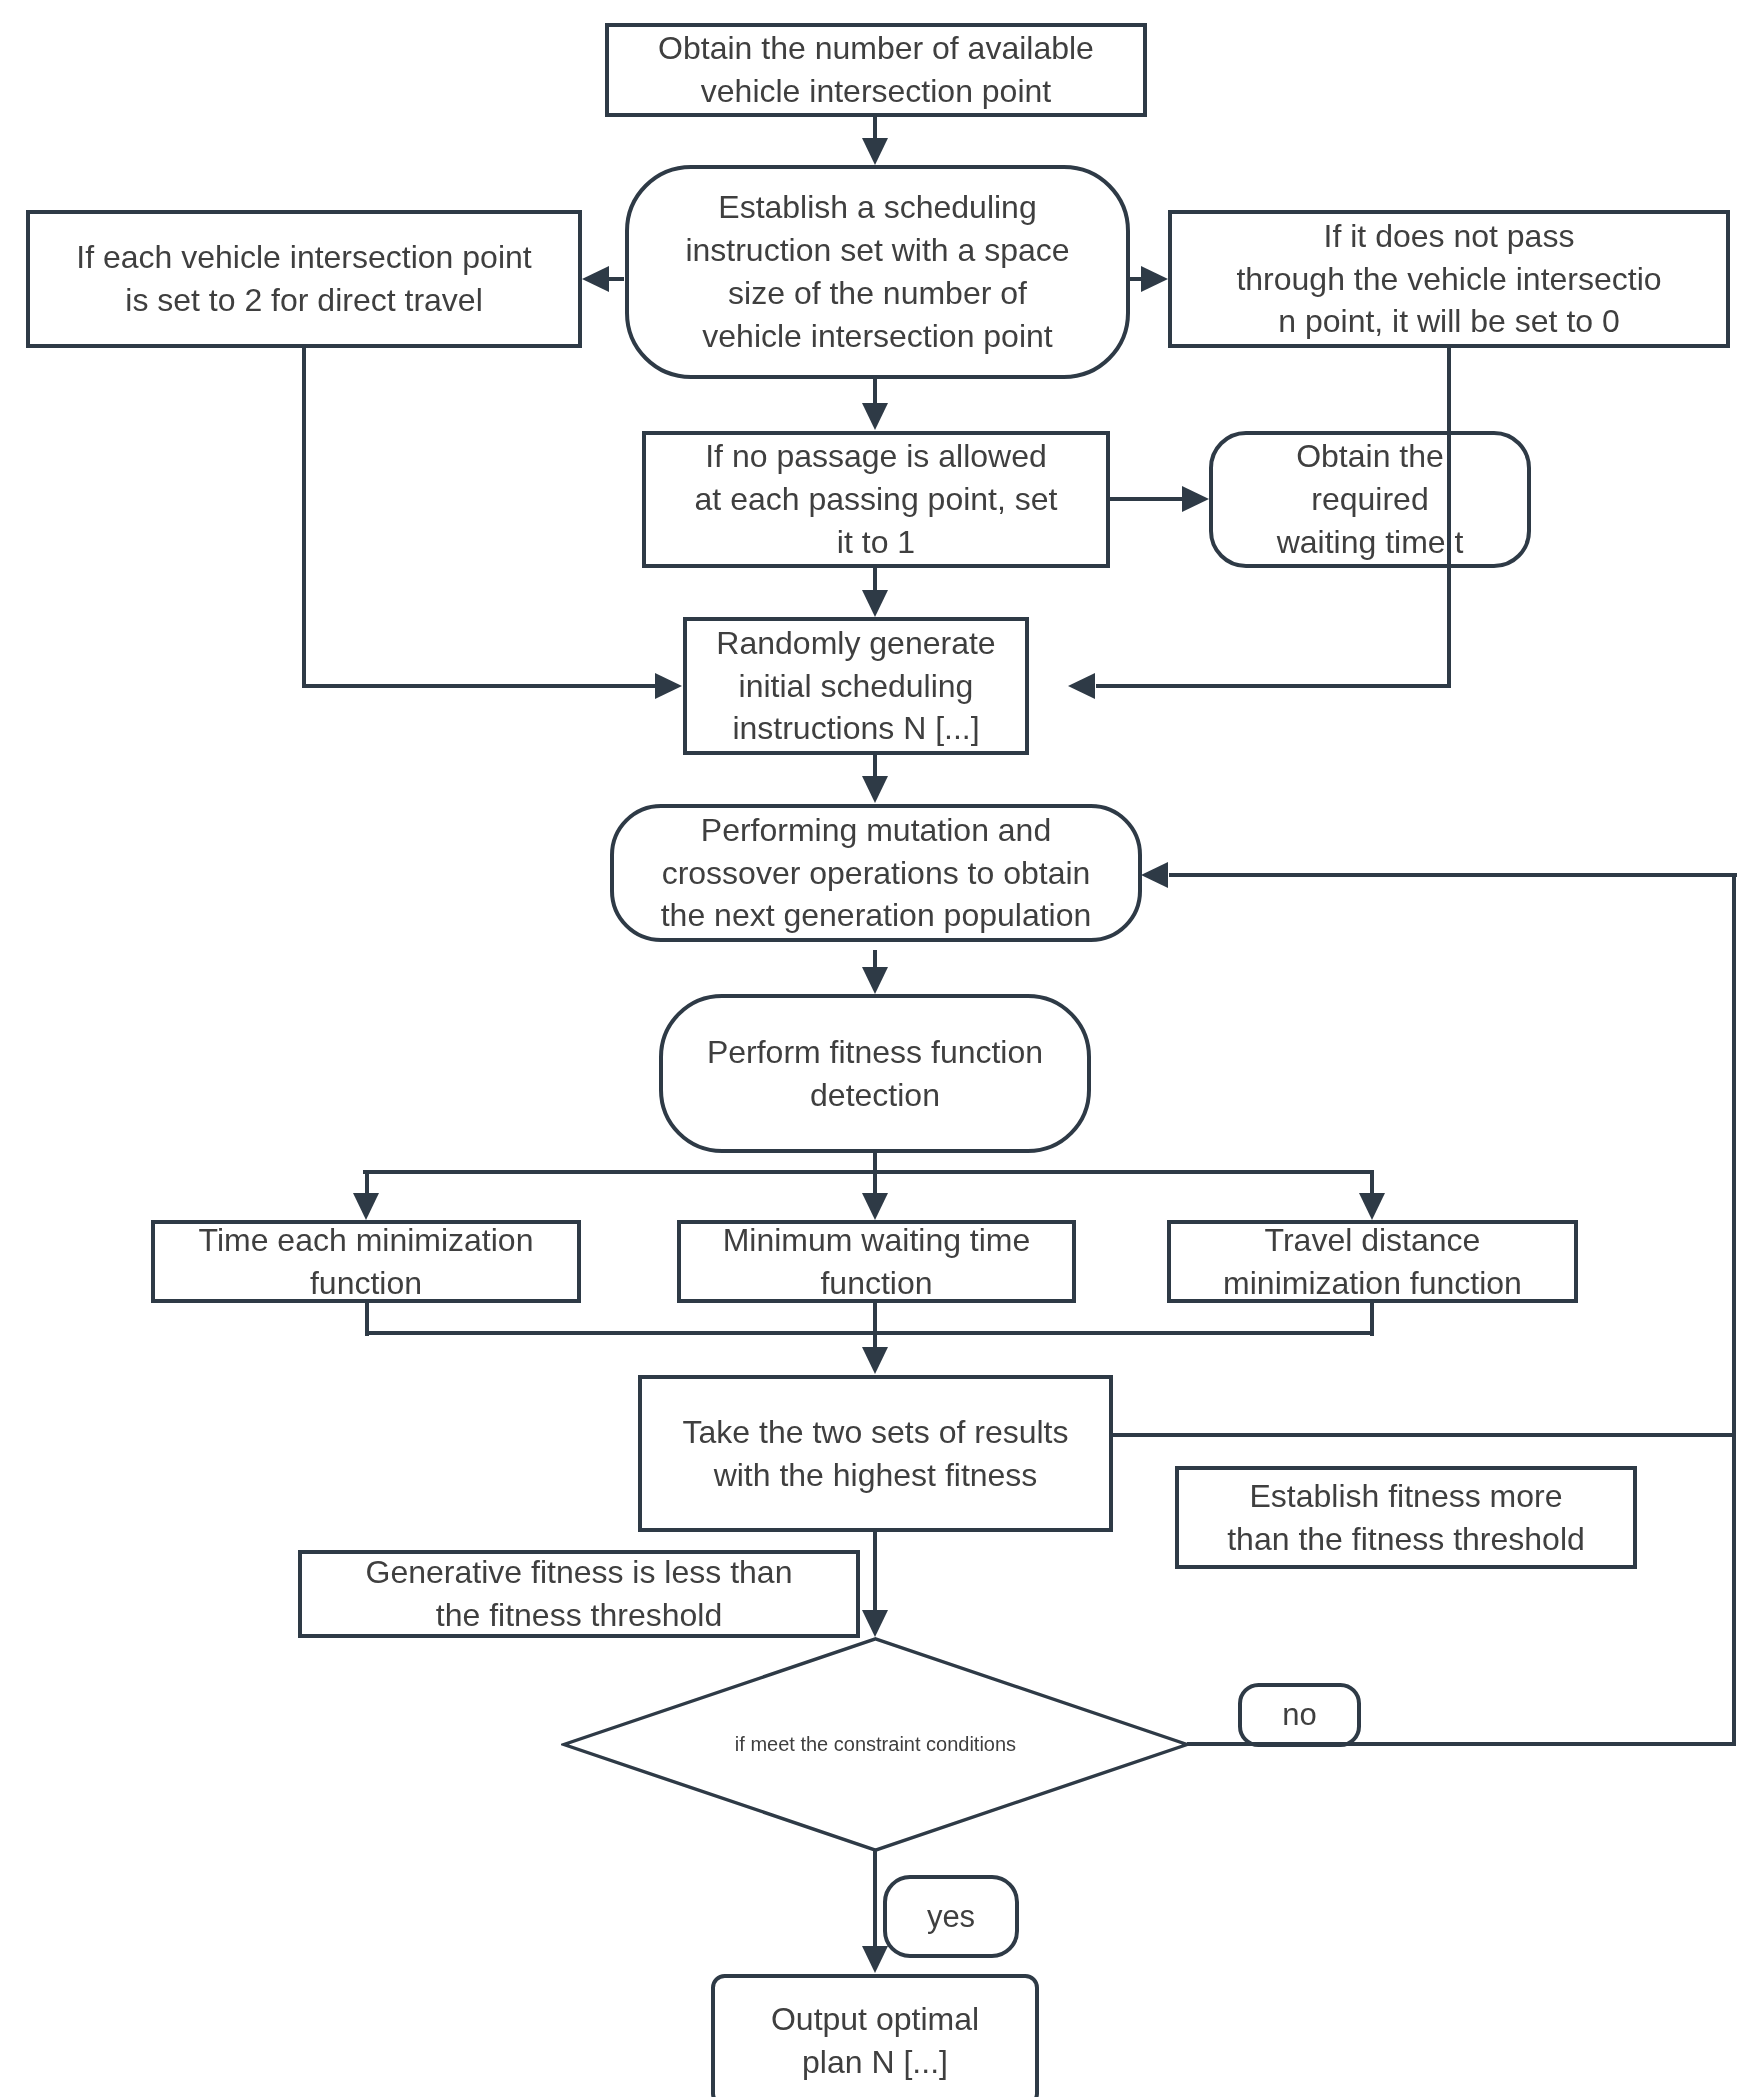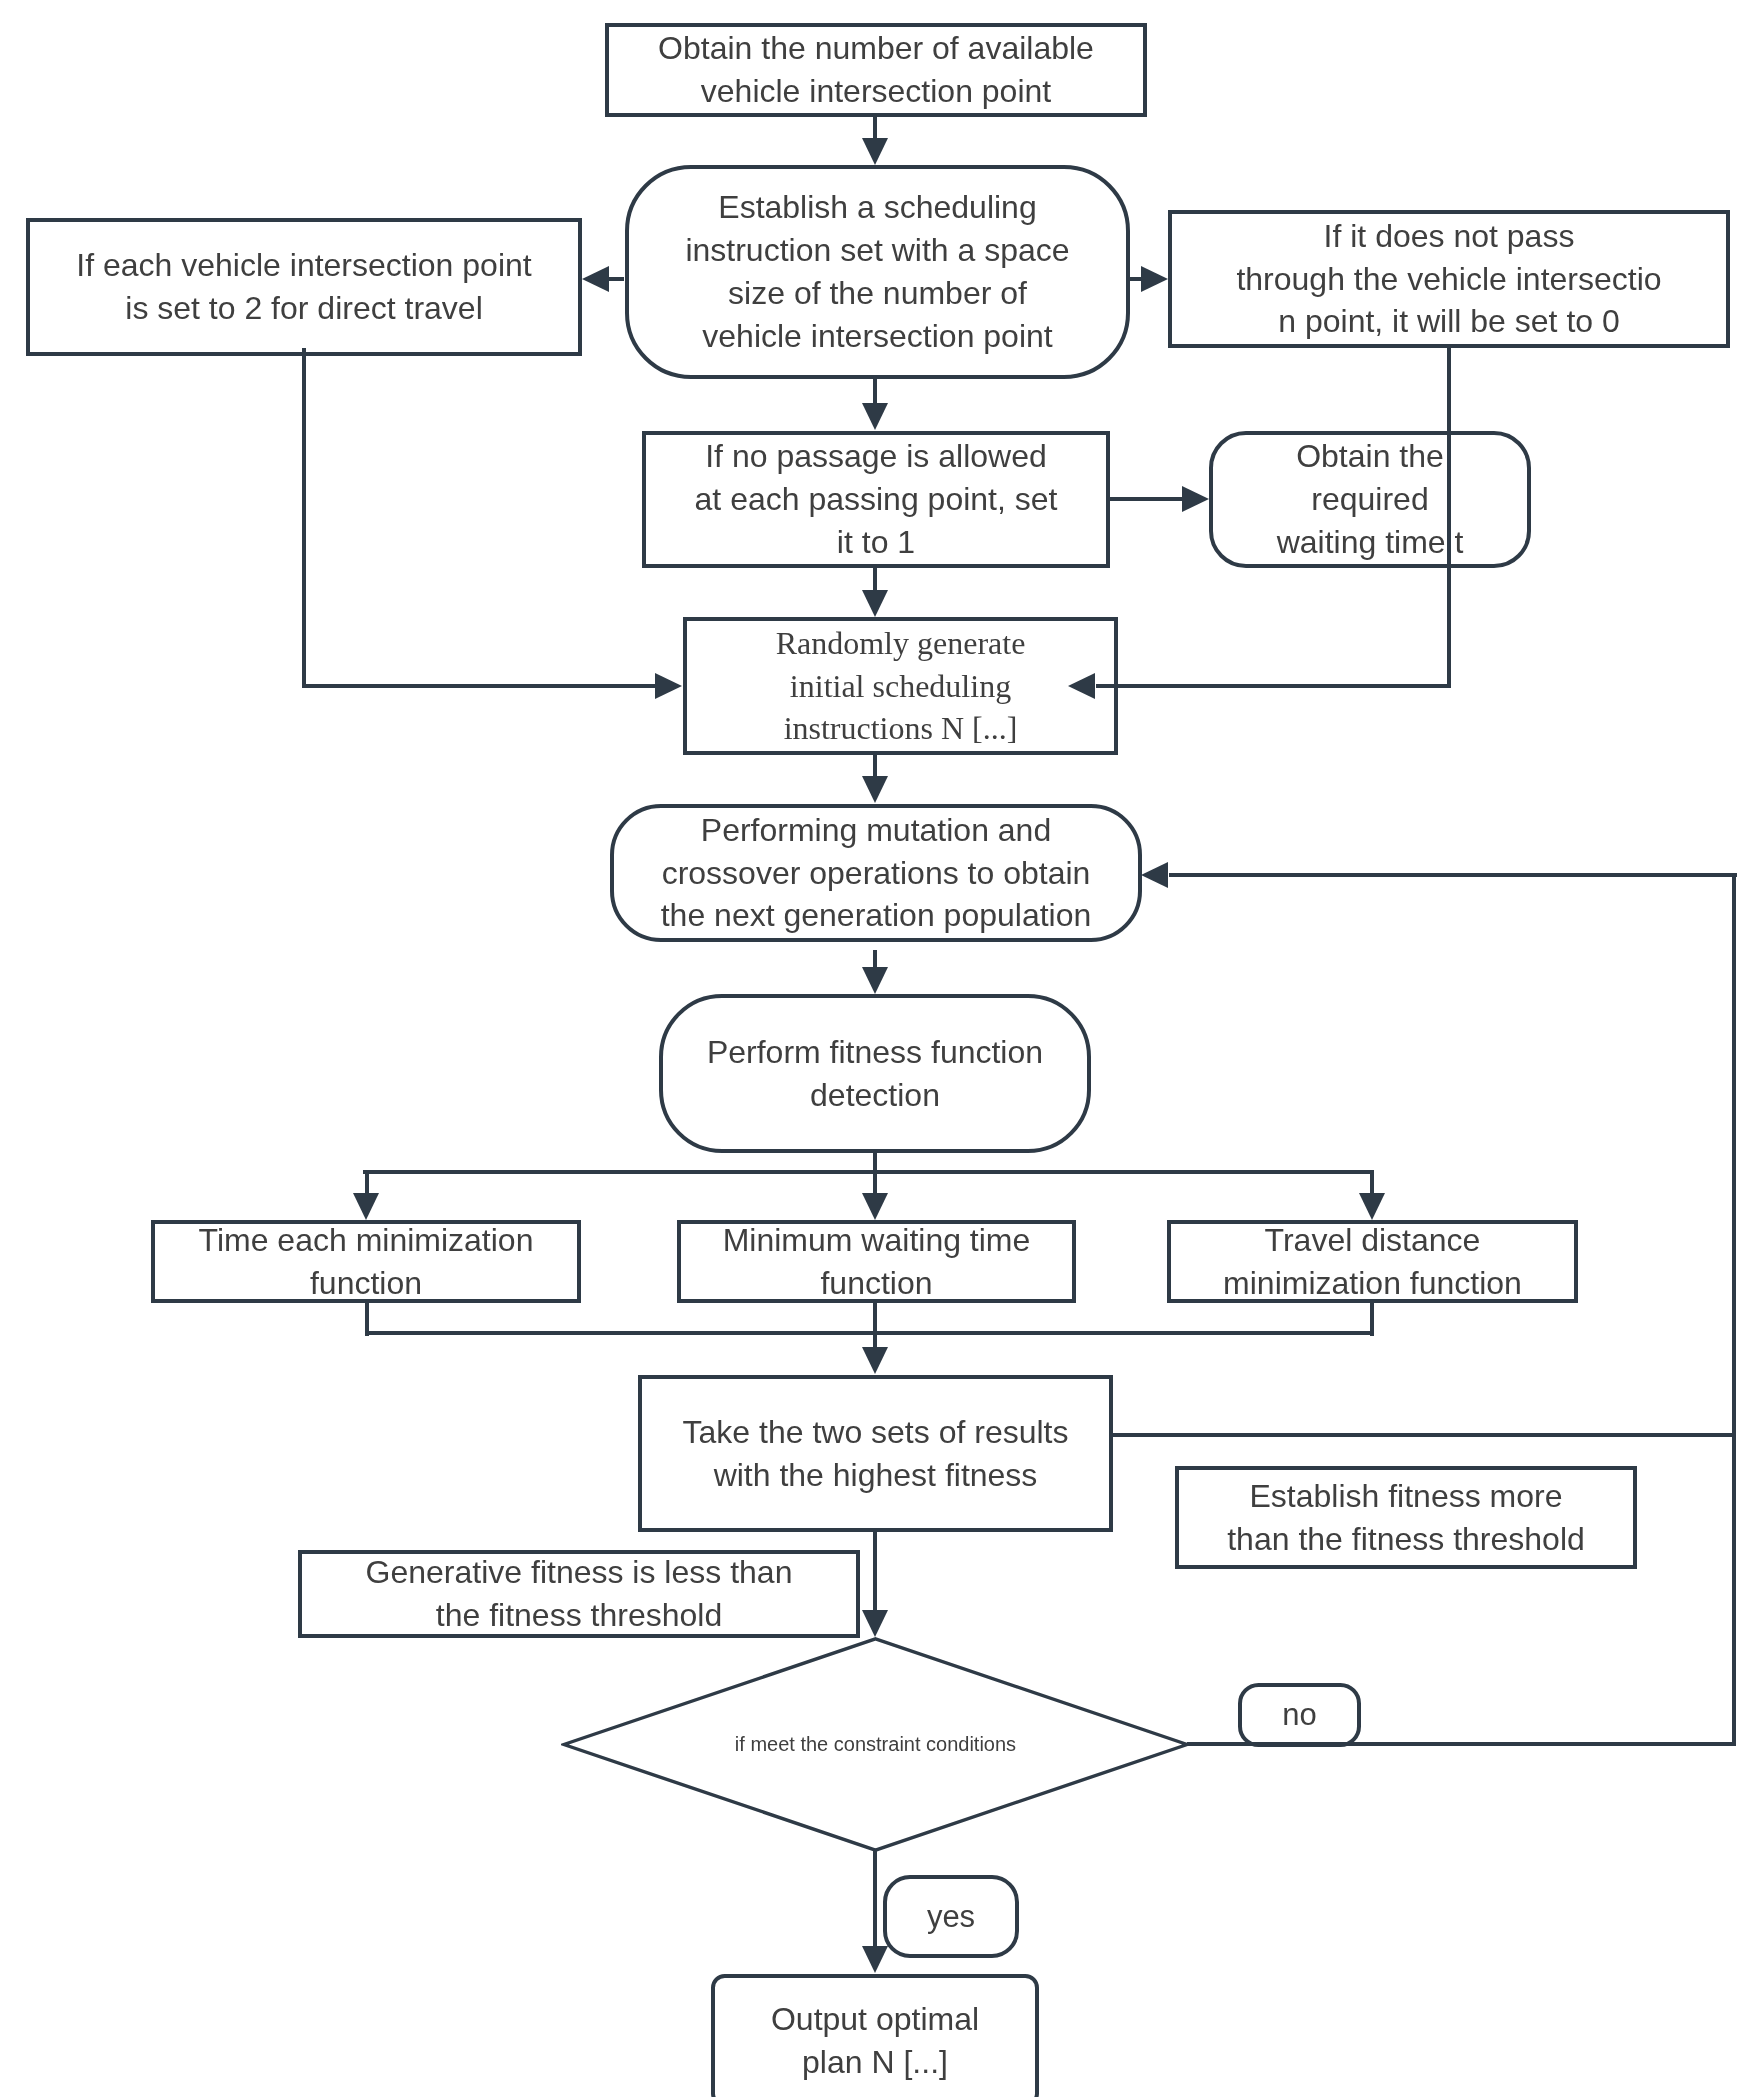--- a/index.html
+++ b/index.html
@@ -20,25 +20,25 @@
   }
   .line{position:absolute;background:var(--stroke);}
   .arrow{position:absolute;width:0;height:0;}
   .arrow.down{border-left:13px solid transparent;border-right:13px solid transparent;border-top:27px solid var(--stroke);}
   .arrow.right{border-top:13px solid transparent;border-bottom:13px solid transparent;border-left:27px solid var(--stroke);}
   .arrow.left{border-top:13px solid transparent;border-bottom:13px solid transparent;border-right:27px solid var(--stroke);}
 
   
   #n-obtain   {left:605px;top:23px;  width:542px;height:94px;}
   #n-establish{left:625px;top:165px; width:505px;height:214px;border-radius:66px;}
-  #n-direct   {left:26px;  top:210px; width:556px;height:138px;margin-top:8px;}
+  #n-direct   {left:26px;  top:210px; width:556px;height:138px;}
   #n-notpass  {left:1168px;top:210px; width:562px;height:138px;}
   #n-nopassage{left:642px;top:431px; width:468px;height:137px;}
   #n-waiting  {left:1209px;top:431px; width:322px;height:137px;border-radius:37px;}
-  #n-random   {left:683px;top:617px;width:435px;height:138px;font-family:Liberation Serif, serif;}
+  #n-random   {left:683px;top:617px;width:346px;height:138px;}
   #n-mutation {left:610px;top:804px;width:532px;height:138px;border-radius:51px;}
   #n-fitness  {left:659px;top:994px;width:432px;height:159px;border-radius:63px;}
   #n-timeloss {left:151px; top:1220px;width:430px;height:83px;}
   #n-minwait  {left:677px;top:1220px;width:399px;height:83px;}
   #n-traveldist{left:1167px;top:1220px;width:411px;height:83px;}
   #n-take     {left:638px;top:1375px;width:475px;height:157px;}
   #n-genmore  {left:1175px;top:1466px;width:462px;height:103px;}
   #n-genless  {left:298px; top:1550px;width:562px;height:88px;}
   #n-output   {left:711px;top:1974px;width:328px;height:133px;border-radius:13.7px;}
   #n-no       {left:1238px;top:1683px;width:123px;height:64px;border-radius:20.5px;font-size:31px;}

